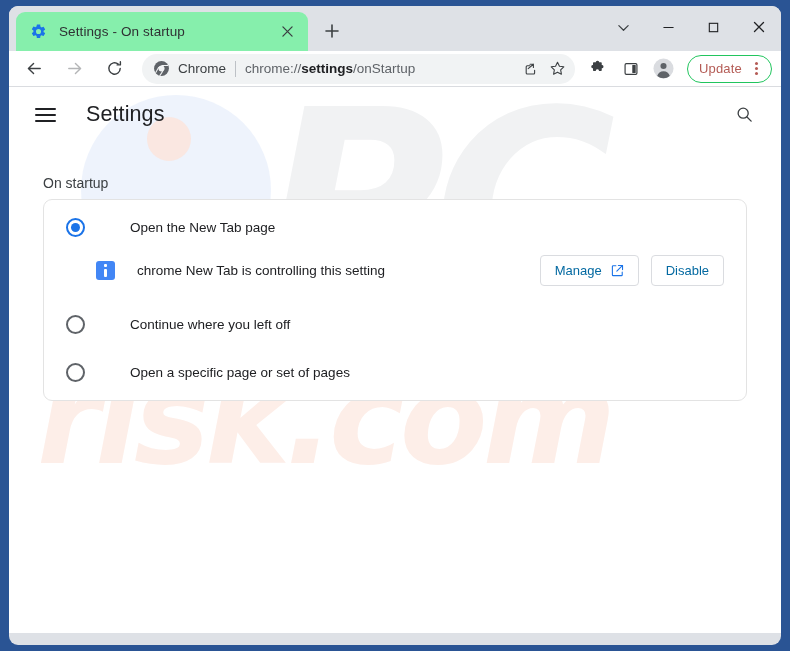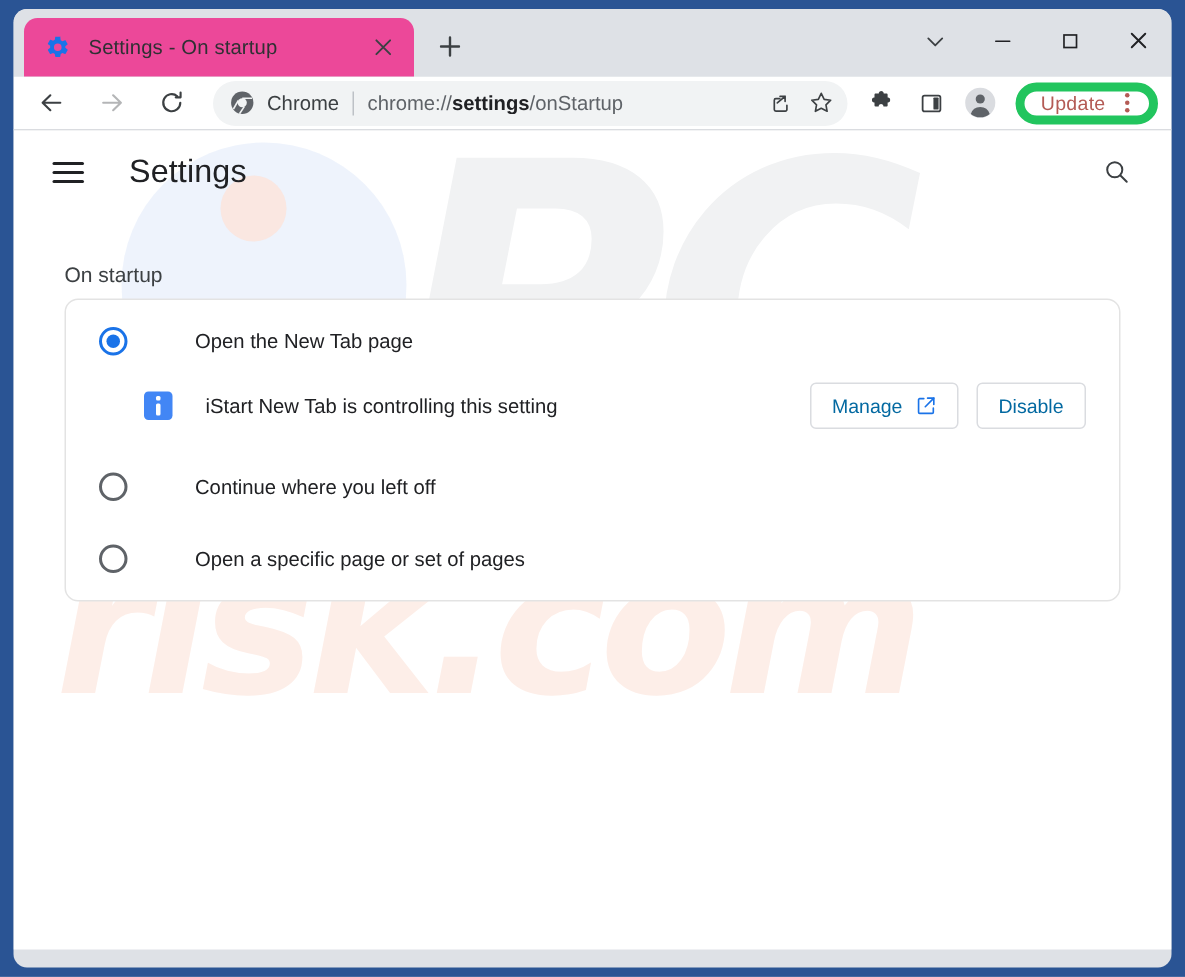--- a/index.html
+++ b/index.html
@@ -29,22 +29,22 @@
   #tab-strip {
     position: relative;
     height: 45px;
     background: #dee1e6;
     display: flex;
     align-items: flex-end;
   }
   #tab-active {
     position: relative;
     margin-left: 7px;
-    width: 260px; height: 39px;
-    background: #ec4899;
+    width: 292px; height: 39px;
+    background: #86efac;
     border-radius: 9px 9px 0 0;
     display: flex;
     align-items: center;
     padding: 0 10px 0 14px;
   }
   .tab-favicon { width: 17px; height: 17px; flex: 0 0 17px; display:block; }
   #tab-title {
     flex: 1 1 auto;
     margin-left: 12px;
     font-size: 13.5px;
@@ -133,21 +133,21 @@
   }
   .tb-btn {
     width: 30px; height: 30px; flex: 0 0 30px;
     display: flex; align-items: center; justify-content: center;
     border-radius: 50%;
     margin-left: 3px;
   }
   #update-button {
     display: flex; align-items: center;
     height: 28px;
-    border: 6px solid #22c55e;
+    border: 1px solid #22c55e;
     border-radius: 14px;
     padding: 0 6px 0 11px;
     margin-left: 8px;
     flex: 0 0 auto;
   }
   #update-label {
     font-size: 13px;
     color: #b45b55;
     white-space: nowrap;
     letter-spacing: .2px;
@@ -510,21 +510,21 @@
 
         <div id="startup-card">
 
           <div class="radio-row">
             <span class="radio checked"></span>
             <span class="radio-label">Open the New Tab page</span>
           </div>
 
           <div id="extension-row">
             <span id="extension-info-icon"></span>
-            <span id="extension-message">iStart New Tab is controlling this setting</span>
+            <span id="extension-message">chrome New Tab is controlling this setting</span>
             <span id="extension-actions">
               <span class="ext-btn">
                 <span>Manage</span>
                 <span class="ext-icon">
                   <svg width="13" height="13" viewBox="0 0 16 16">
                     <path d="M6 2.2 H2.6 A.9.9 0 0 0 1.7 3.1 V13.4 a.9.9 0 0 0 .9.9 H12.9 a.9.9 0 0 0 .9-.9 V10" fill="none" stroke="#1a73e8" stroke-width="1.35" stroke-linecap="round" stroke-linejoin="round"></path>
                     <path d="M9.1 1.8 H14.2 V6.9" fill="none" stroke="#1a73e8" stroke-width="1.35" stroke-linecap="round" stroke-linejoin="round"></path>
                     <path d="M14.2 1.8 L7.2 8.8" fill="none" stroke="#1a73e8" stroke-width="1.35" stroke-linecap="round"></path>
                   </svg>
                 </span>

